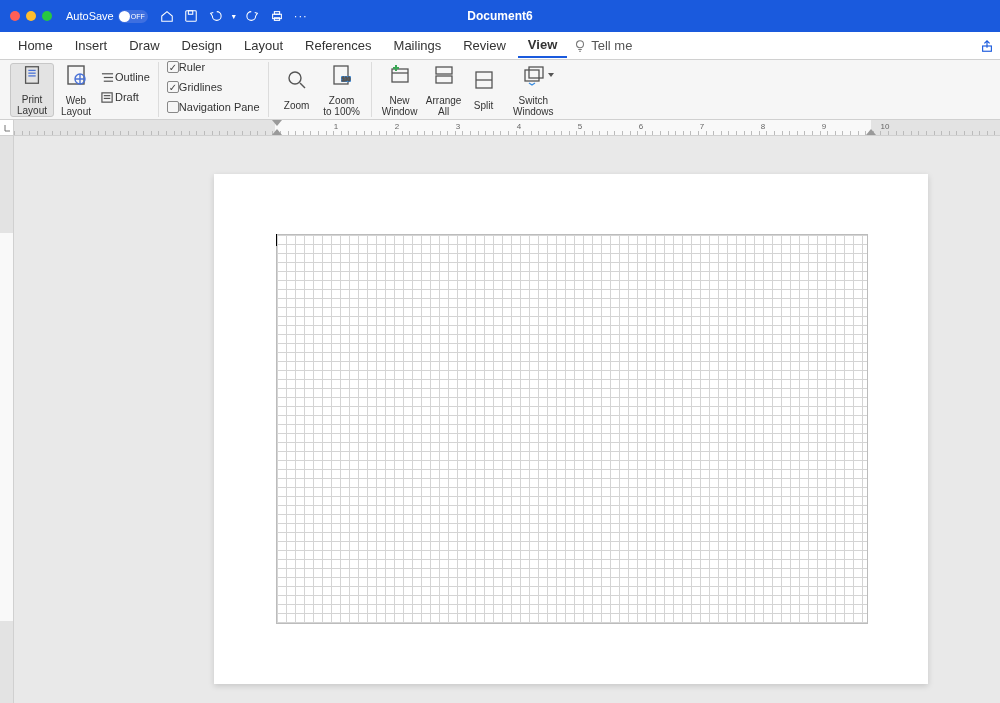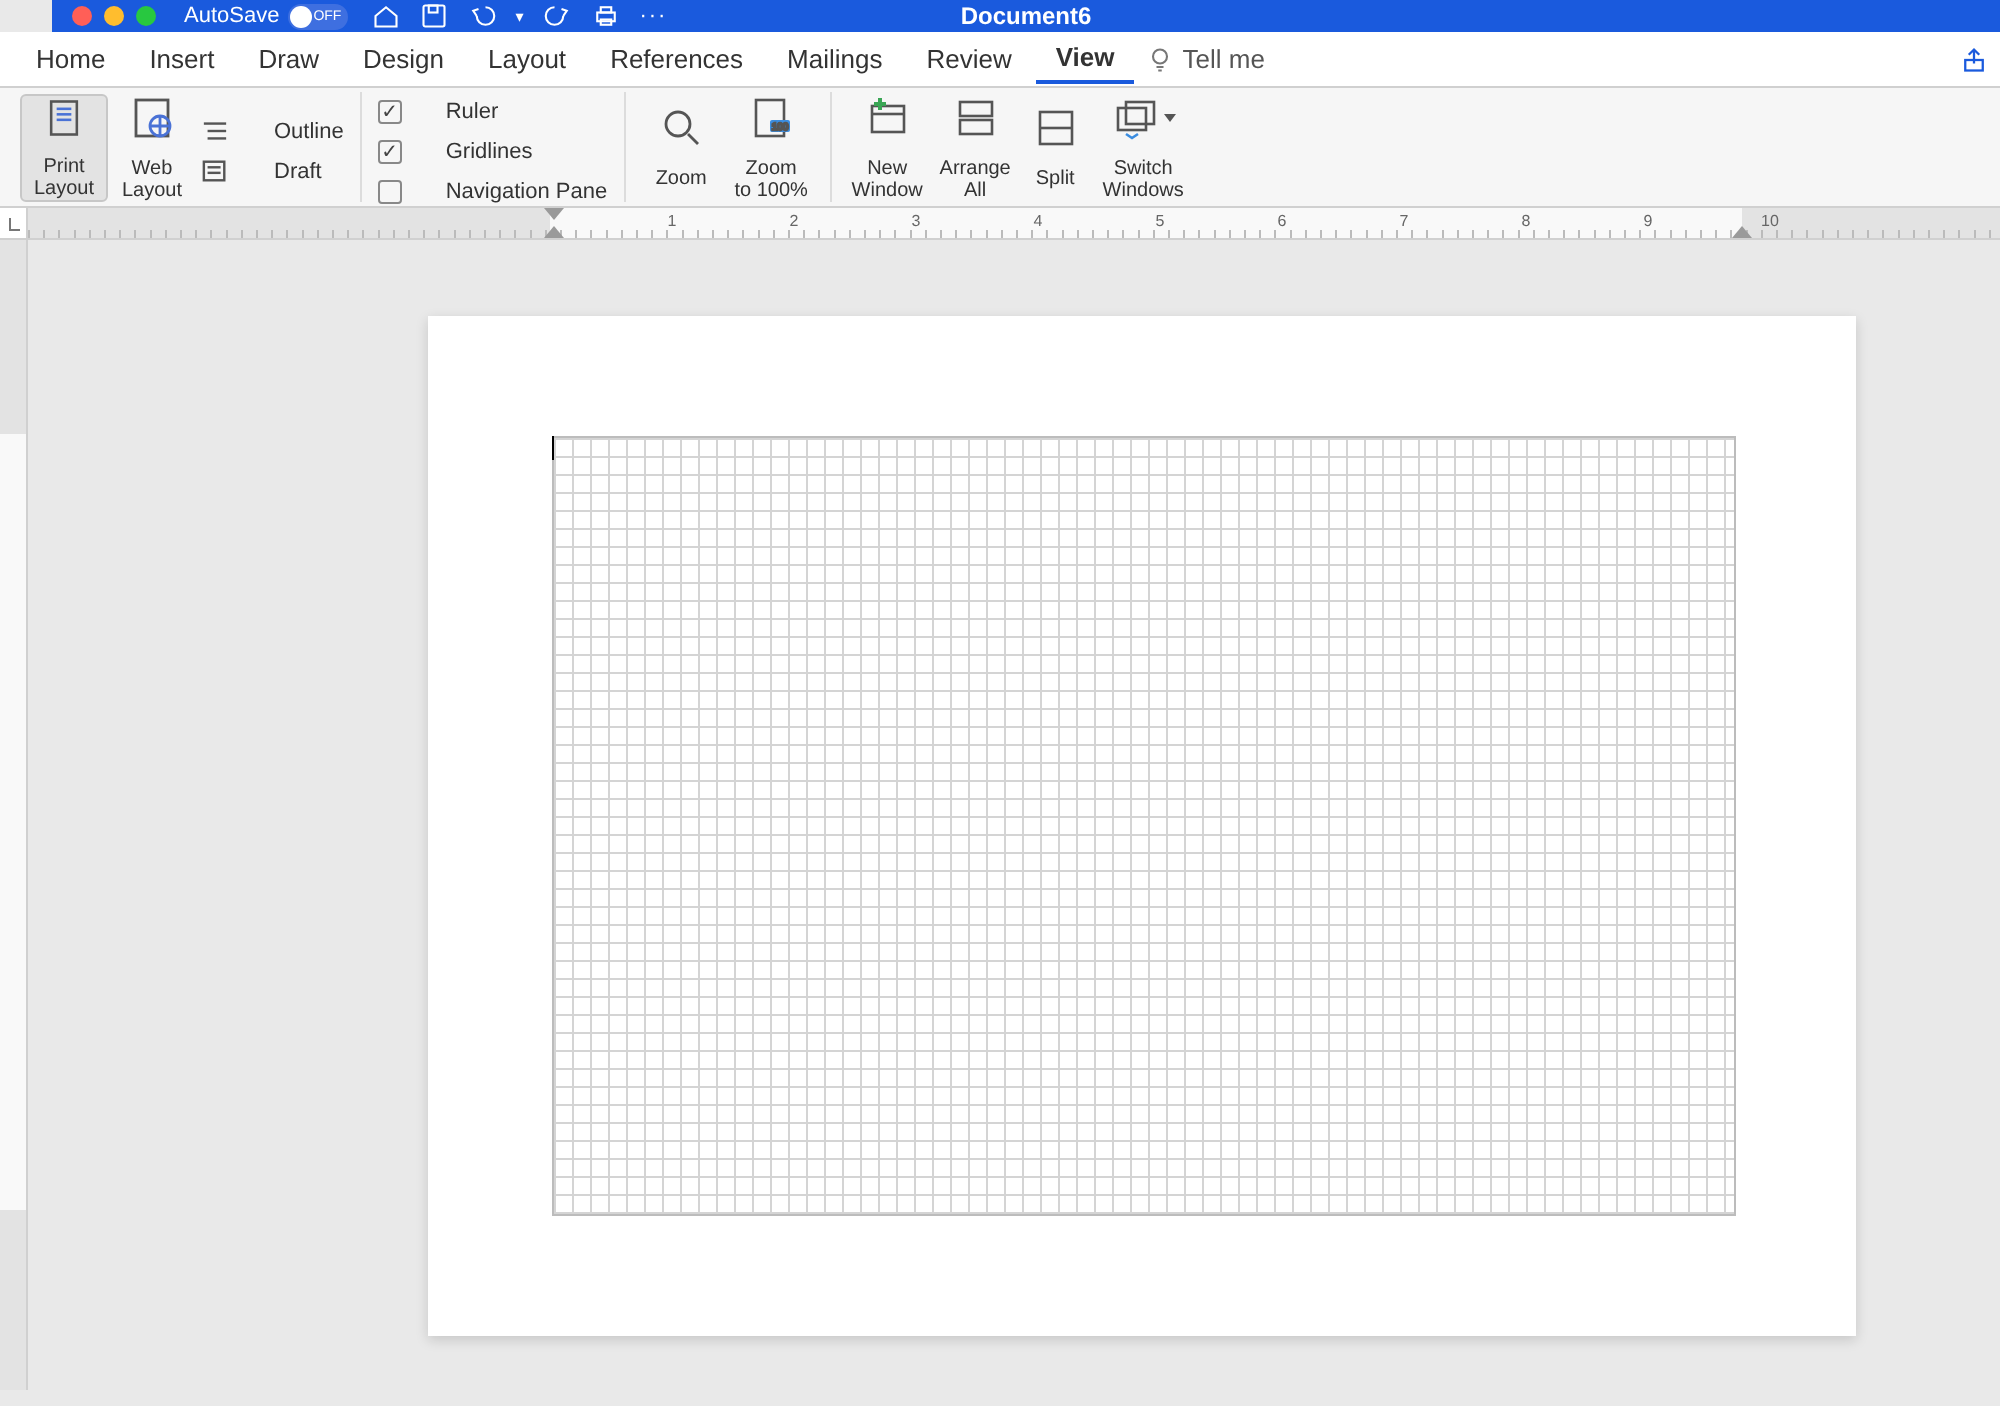--- a/index.html
+++ b/index.html
@@ -1,27 +1,26 @@
 <!DOCTYPE html>
 <html><head>
 <meta charset="utf-8">
 <style>
   * { box-sizing: border-box; margin: 0; padding: 0; font-family: -apple-system, "Segoe UI", Helvetica, Arial, sans-serif; }
   html, body { width: 1000px; height: 703px; background: #e9e9e9; overflow: hidden; }
 
   
   .titlebar {
-    height: 16px;
+    height: 32px;
     background: #1a5add;
     display: flex;
     align-items: center;
     color: #fff;
     font-size: 11px;
     position: relative;
-    margin-left: 26px;
   }
   .traffic { display: flex; gap: 6px; margin-left: 10px; }
   .traffic span { width: 10px; height: 10px; border-radius: 50%; display: inline-block; }
   .t-red { background: #ff5f57; }
   .t-yellow { background: #ffbd2e; }
   .t-green { background: #28c840; }
   .autosave { display: flex; align-items: center; margin-left: 14px; gap: 4px; }
   .autosave-toggle {
     width: 30px; height: 13px; border-radius: 7px; background: #3e6fe0;
     position: relative; display: flex; align-items: center;
@@ -85,21 +84,21 @@
   }
   .group:last-child { border-right: none; }
   .bigbtn {
     display: flex; flex-direction: column; align-items: center; justify-content: center;
     width: 44px; height: 54px; gap: 8px; text-align: center; line-height: 1.1;
   }
   .bigbtn svg { width: 24px; height: 24px; }
   .bigbtn.pressed { background: #e3e3e3; border: 1px solid #c7c7c7; border-radius: 3px; }
   .col { display: flex; flex-direction: column; justify-content: center; gap: 3px; }
   .smallrow {
-    display: flex; align-items: flex-end; gap: 22px; height: 17px; padding: 0 2px;
+    display: flex; align-items: flex-start; gap: 0; height: 17px; padding: 0 2px;
     font-size: 11px; color: #333;
   }
   .smallrow svg.pre { width: 15px; height: 13px; flex-shrink: 0; }
   .chk {
     width: 12px; height: 12px; border: 1px solid #888; border-radius: 2px;
     display: inline-flex; align-items: center; justify-content: center;
     font-size: 10px; color: #444; flex-shrink: 0;
   }
   .chk.on::after { content: "✓"; }
 
@@ -360,21 +359,21 @@
       <span style="white-space:pre;">Arrange
 All</span>
     </div>
     <div class="bigbtn" style="width:36px;">
       <svg viewBox="0 0 24 24" fill="none" stroke="#555" stroke-width="1.3">
           <rect x="4" y="4" width="16" height="16"></rect>
           <line x1="4" y1="12" x2="20" y2="12"></line>
         </svg>
       <span>Split</span>
     </div>
-    <div class="bigbtn" style="width:52px;">
+    <div class="bigbtn" style="width:52px;align-items:flex-end;">
       <div style="display:flex;align-items:center;">
         <svg viewBox="0 0 24 24" width="24" height="24" fill="none" stroke="#555" stroke-width="1.3">
             <rect x="3" y="7" width="14" height="11"></rect>
             <rect x="7" y="4" width="14" height="11"></rect>
             <path d="M7 20l3 2 3-2" stroke="#3b8de0"></path>
           </svg>
         <span class="dd-arrow"></span>
       </div>
       <span style="white-space:pre;">Switch
 Windows</span>

